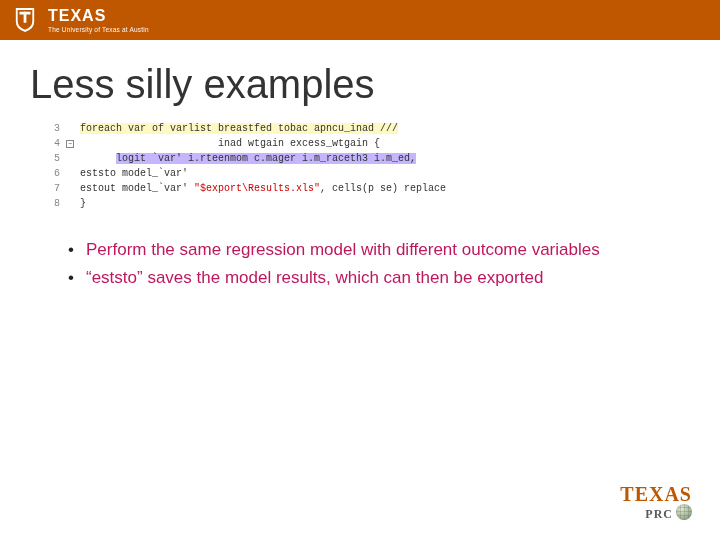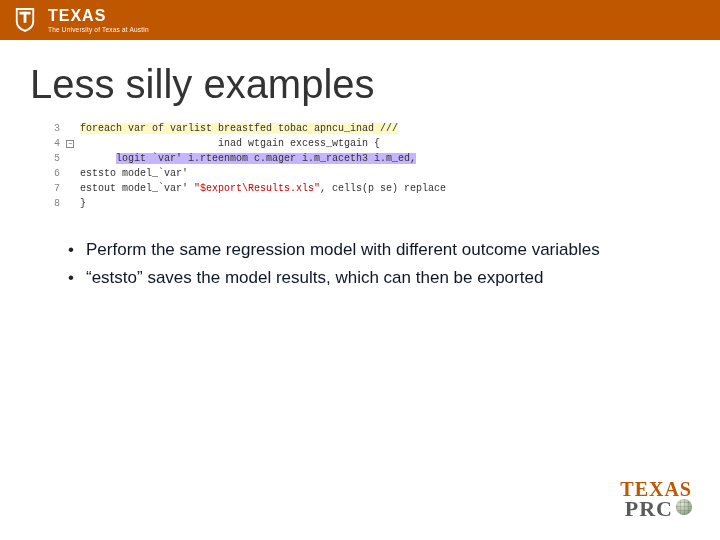--- a/index.html
+++ b/index.html
@@ -107,21 +107,21 @@
     margin-top: 3.5px;
     color: #555;
   }
   .code-lines { flex: 1; white-space: pre; }
   .code-lines .hl1 { background: #fef9c3; }
   .code-lines .hl2 { background: #c4b5fd; margin-left: 36px; }
   .str { color: #cc0000; }
   .bullets {
     list-style: none;
     padding-left: 38px;
-    color: #0f172a;
+    color: #be185d;
     font-size: 17px;
     line-height: 1.3;
   }
   .bullets li {
     position: relative;
     margin-bottom: 6px;
     padding-left: 18px;
   }
   .bullets li::before {
     content: "•";
@@ -139,27 +139,27 @@
   .footer-logo .t1 {
     font-family: "Georgia", "Times New Roman", serif;
     font-size: 20px;
     color: #bf5700;
     font-weight: bold;
     letter-spacing: 1px;
     line-height: 0.95;
   }
   .footer-logo .t2 {
     font-family: "Georgia", "Times New Roman", serif;
-    font-size: 22px;
+    font-size: 12px;
     color: #5a5a5a;
     font-weight: bold;
     letter-spacing: 1px;
     line-height: 0.95;
     display: flex;
-    align-items: flex-start;
+    align-items: flex-end;
     justify-content: flex-end;
   }
   .globe {
     width: 16px;
     height: 16px;
     border-radius: 50%;
     background: radial-gradient(circle at 35% 30%, #dfe8d8 0%, #a9b89a 55%, #6f7f63 100%);
     display: inline-block;
     margin-left: 3px;
     position: relative;

